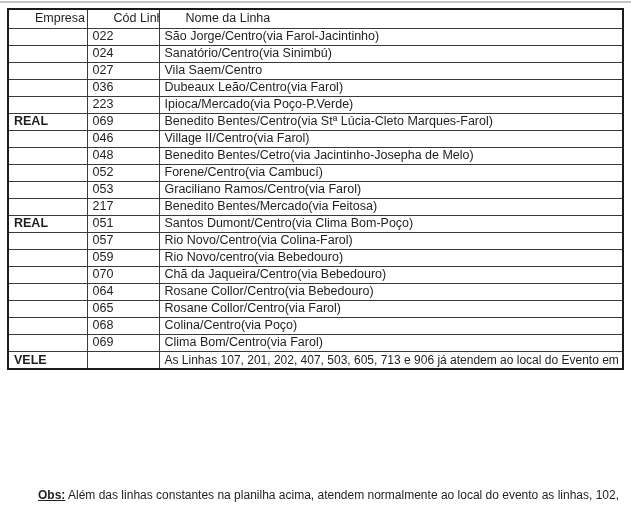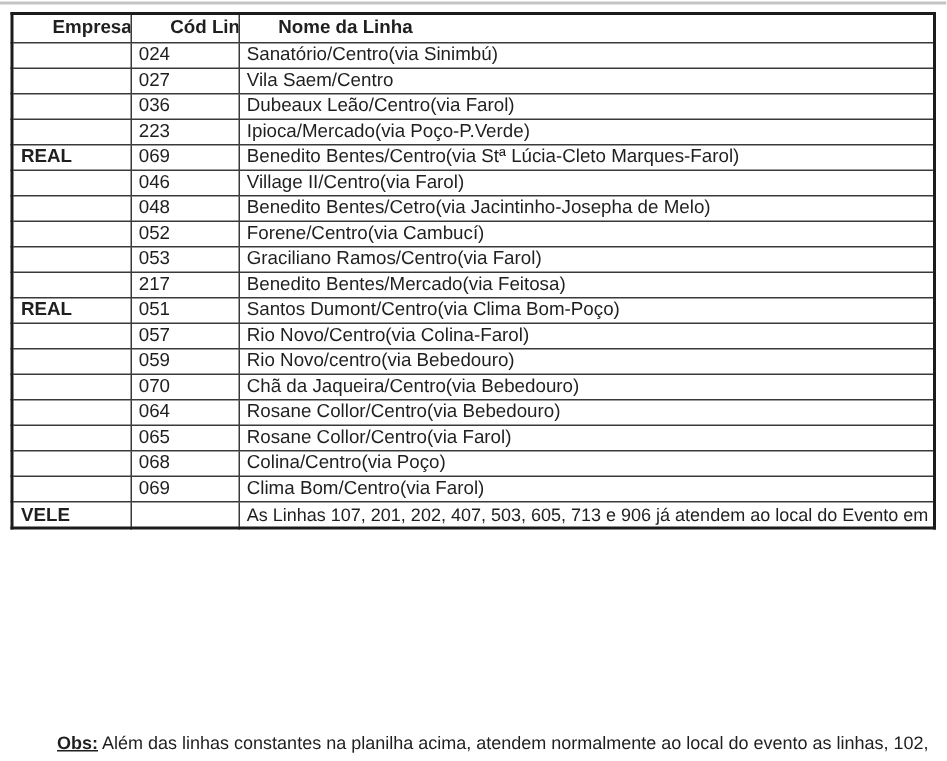--- a/index.html
+++ b/index.html
@@ -37,21 +37,21 @@
   table.lines td {
     border: 1px solid #3a3a3a;
     padding: 0 5px;
     vertical-align: middle;
     overflow: hidden;
     white-space: nowrap;
     line-height: 15px;
   }
   table.lines th {
     text-align: left;
-    font-weight: bold;
+    font-weight: normal;
     padding-left: 26px;
   }
   table.lines col.c-empresa { width: 79px; }
   table.lines col.c-codigo  { width: 72px; }
   table.lines col.c-nome    { width: 464px; }
   table.lines thead tr { height: 19px; }
   table.lines tbody tr { height: 17px; }
   td.empresa { font-weight: bold; }
   tr.vele-row { height: 79px; }
   tr.vele-row td {
@@ -94,20 +94,25 @@
   <thead>
     <tr>
       <th>Empresa</th>
       <th>Cód Linha</th>
       <th>Nome da Linha</th>
     </tr>
   </thead>
   <tbody id="rows-body">
       <tr>
         <td class="empresa"></td>
+        <td class="codigo">022</td>
+        <td class="nome">São Jorge/Centro(via Farol-Jacintinho)</td>
+      </tr>
+      <tr>
+        <td class="empresa"></td>
         <td class="codigo">024</td>
         <td class="nome">Sanatório/Centro(via Sinimbú)</td>
       </tr>
       <tr>
         <td class="empresa"></td>
         <td class="codigo">027</td>
         <td class="nome">Vila Saem/Centro</td>
       </tr>
       <tr>
         <td class="empresa"></td>

